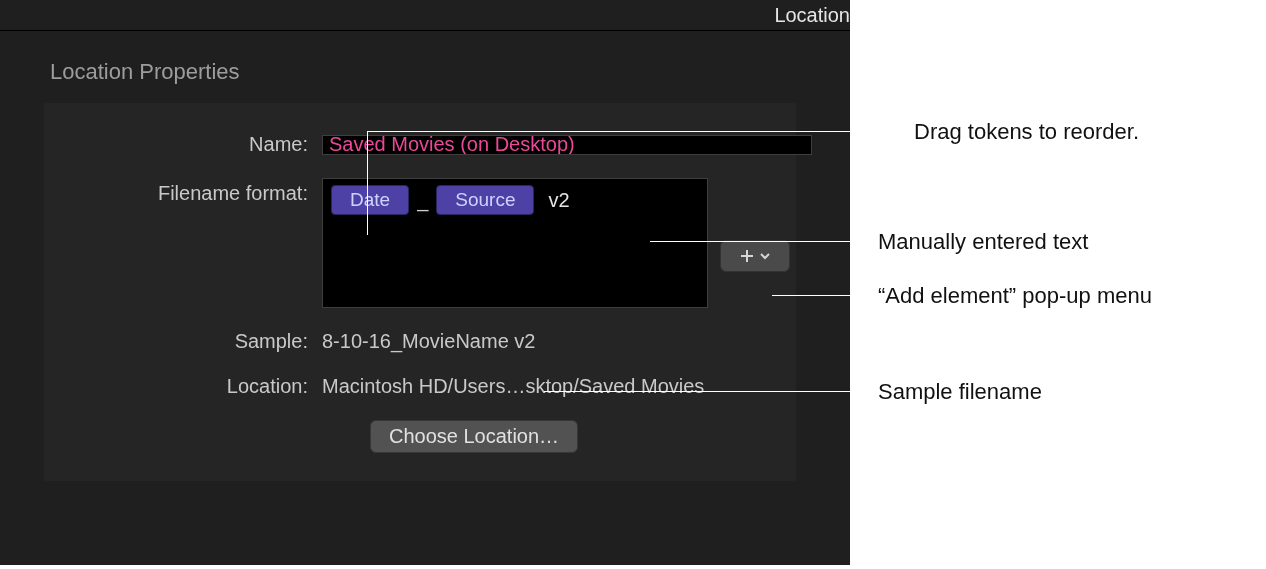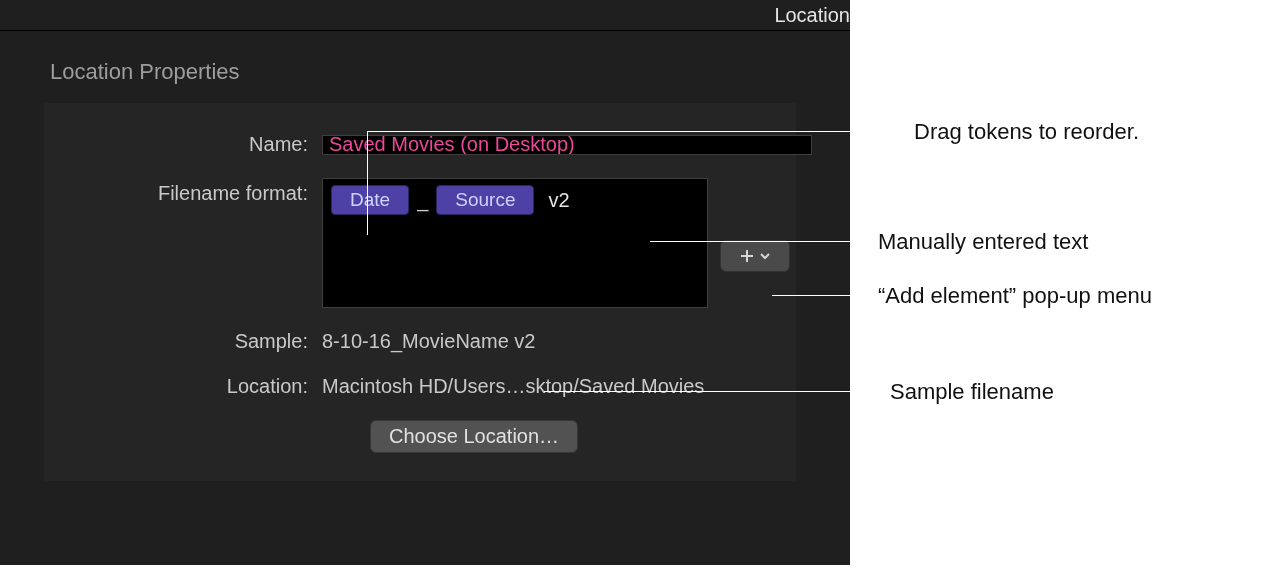--- a/index.html
+++ b/index.html
@@ -235,13 +235,13 @@
   <div class="callout-line" style="left:650px; top:241px; width:200px;"></div>
 
   <div class="callout-line" style="left:772px; top:295px; width:78px;"></div>
 
   <div class="callout-line" style="left:544px; top:391px; width:306px;"></div>
 </div>
 
 <div class="callout" style="left:878px; top:119px;margin-left:36px;">Drag tokens to reorder.</div>
 <div class="callout" style="left:878px; top:229px;">Manually entered text</div>
 <div class="callout" style="left:878px; top:283px;">“Add element” pop-up menu</div>
-<div class="callout" style="left:878px; top:379px;margin-left:12px;">Sample filename</div>
+<div class="callout" style="left:878px; top:379px;">Sample filename</div>
 
 </body></html>

